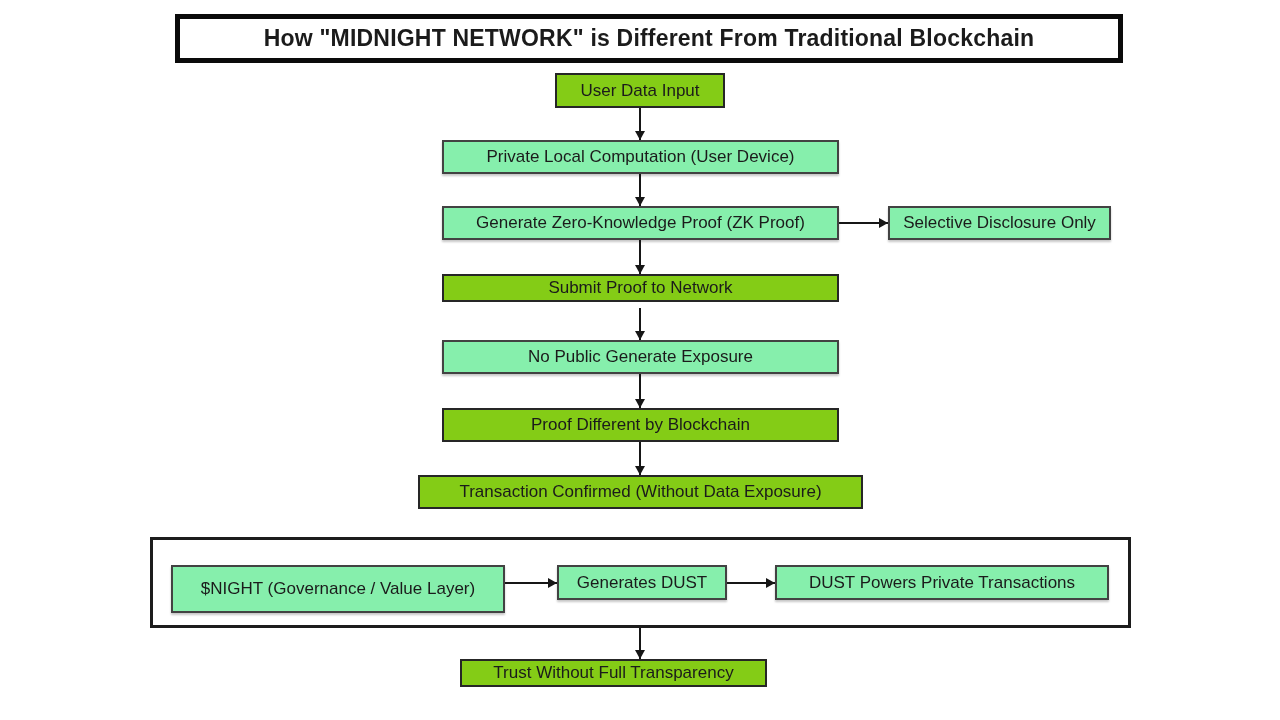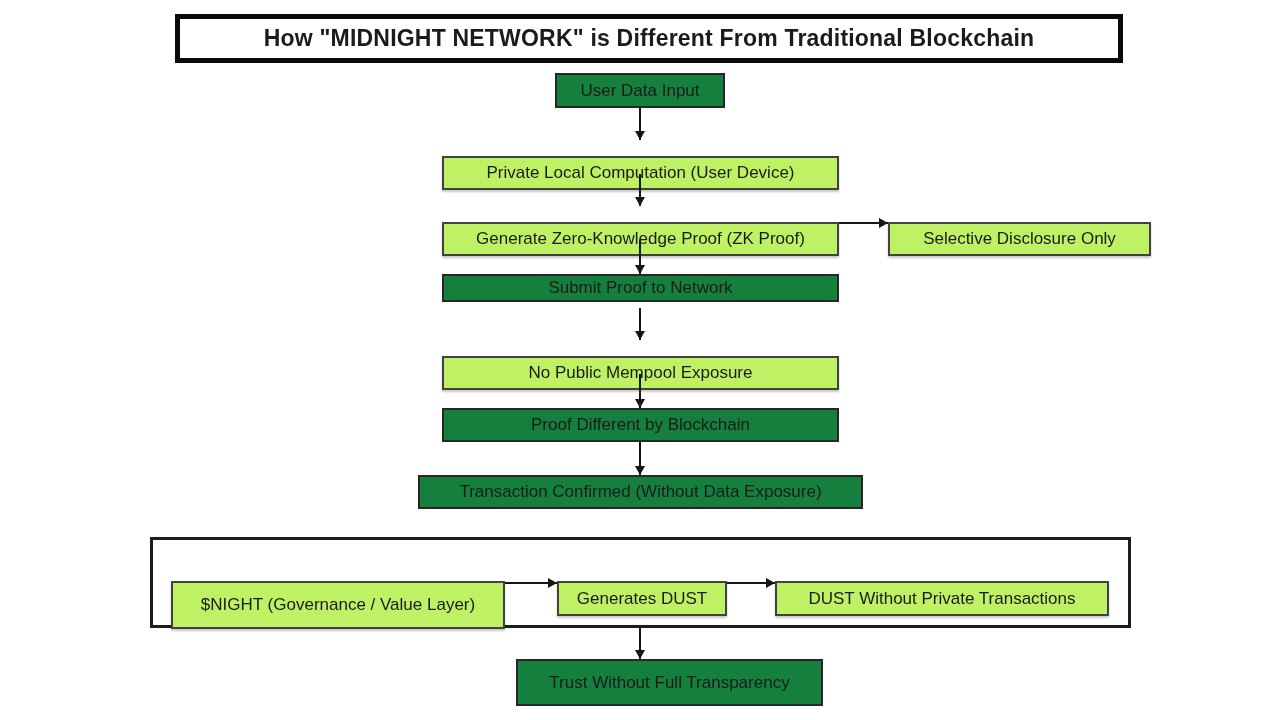--- a/index.html
+++ b/index.html
@@ -30,29 +30,28 @@
     white-space: nowrap;
   }
   .box {
     position: absolute;
     box-sizing: border-box;
     display: flex;
     align-items: center;
     justify-content: center;
     font-size: 17px;
     color: #1b1b1b;
-    background: #15803d;
+    background: #84cc16;
     border: 2px solid #262626;
     white-space: nowrap;
   }
   .box.gray {
-    background: #bef264;
+    background: #86efac;
     border-color: #424242;
     box-shadow: 0 2px 2px rgba(0,0,0,0.22);
-    margin-top: 16px;
   }
   .group {
     position: absolute;
     box-sizing: border-box;
     background: #ffffff;
     border: 3px solid #1c1c1c;
   }
   .varrow {
     position: absolute;
     width: 2px;
@@ -100,47 +99,47 @@
   <div class="varrow" style="left:639px; top:108px; height:32px"></div>
 
   <div class="box gray" style="left:442px; top:140px; width:397px; height:34px">Private Local Computation (User Device)</div>
 
   <div class="varrow" style="left:639px; top:174px; height:32px"></div>
 
   <div class="box gray" style="left:442px; top:206px; width:397px; height:34px">Generate Zero-Knowledge Proof (ZK Proof)</div>
 
   <div class="harrow" style="left:839px; top:222px; width:49px"></div>
 
-  <div class="box gray" style="left:888px; top:206px; width:263px; height:34px">Selective Disclosure Only</div>
+  <div class="box gray" style="left:888px; top:206px; width:223px; height:34px">Selective Disclosure Only</div>
 
   <div class="varrow" style="left:639px; top:240px; height:34px"></div>
 
   <div class="box" style="left:442px; top:274px; width:397px; height:28px">Submit Proof to Network</div>
 
   <div class="varrow" style="left:639px; top:308px; height:32px"></div>
 
-  <div class="box gray" style="left:442px; top:340px; width:397px; height:34px">No Public Mempool Exposure</div>
+  <div class="box gray" style="left:442px; top:340px; width:397px; height:34px">No Public Generate Exposure</div>
 
   <div class="varrow" style="left:639px; top:374px; height:34px"></div>
 
   <div class="box" style="left:442px; top:408px; width:397px; height:34px">Proof Different by Blockchain</div>
 
   <div class="varrow" style="left:639px; top:442px; height:33px"></div>
 
   <div class="box" style="left:418px; top:475px; width:445px; height:34px">Transaction Confirmed (Without Data Exposure)</div>
 
   <div class="group" style="left:150px; top:537px; width:981px; height:91px"></div>
 
   <div class="box gray" style="left:171px; top:565px; width:334px; height:48px">$NIGHT (Governance / Value Layer)</div>
 
   <div class="harrow" style="left:505px; top:582px; width:52px"></div>
 
   <div class="box gray" style="left:557px; top:565px; width:170px; height:35px">Generates DUST</div>
 
   <div class="harrow" style="left:727px; top:582px; width:48px"></div>
 
-  <div class="box gray" style="left:775px; top:565px; width:334px; height:35px">DUST Without Private Transactions</div>
+  <div class="box gray" style="left:775px; top:565px; width:334px; height:35px">DUST Powers Private Transactions</div>
 
   <div class="varrow" style="left:639px; top:628px; height:31px"></div>
 
-  <div class="box" style="left:516px; top:659px; width:307px; height:47px">Trust Without Full Transparency</div>
+  <div class="box" style="left:460px; top:659px; width:307px; height:28px">Trust Without Full Transparency</div>
 
 </div>
 
 </body></html>

